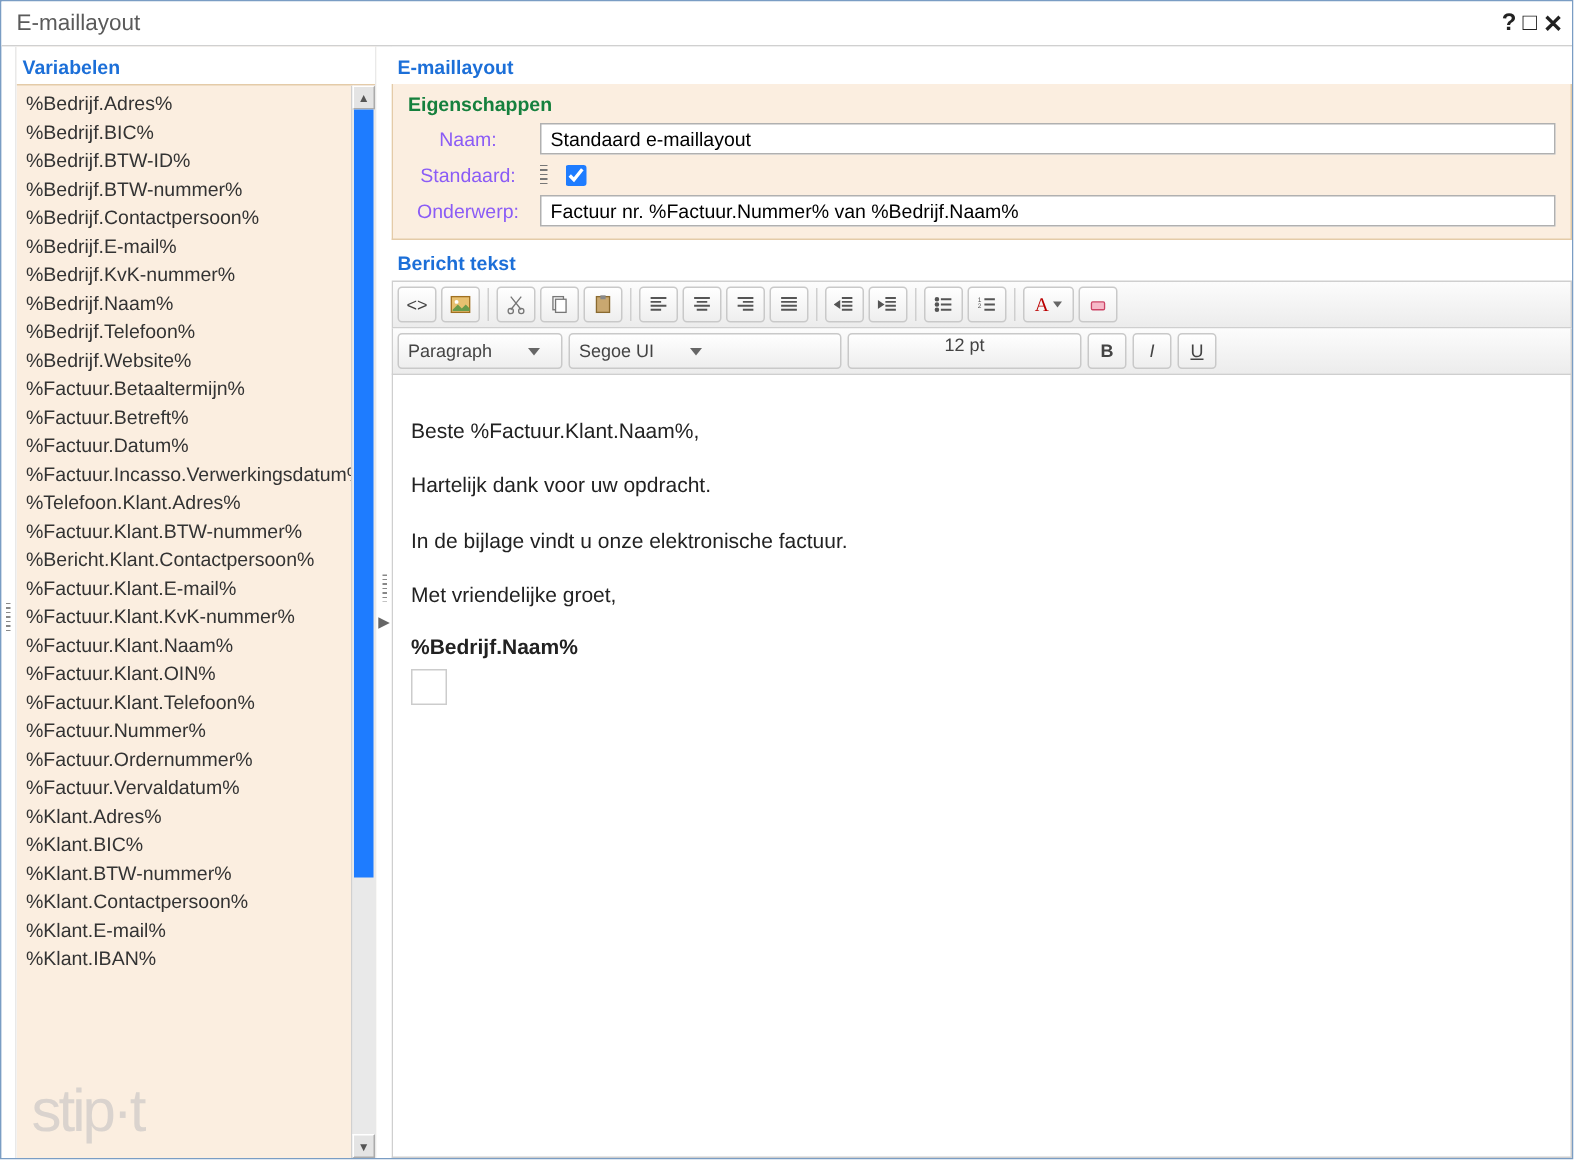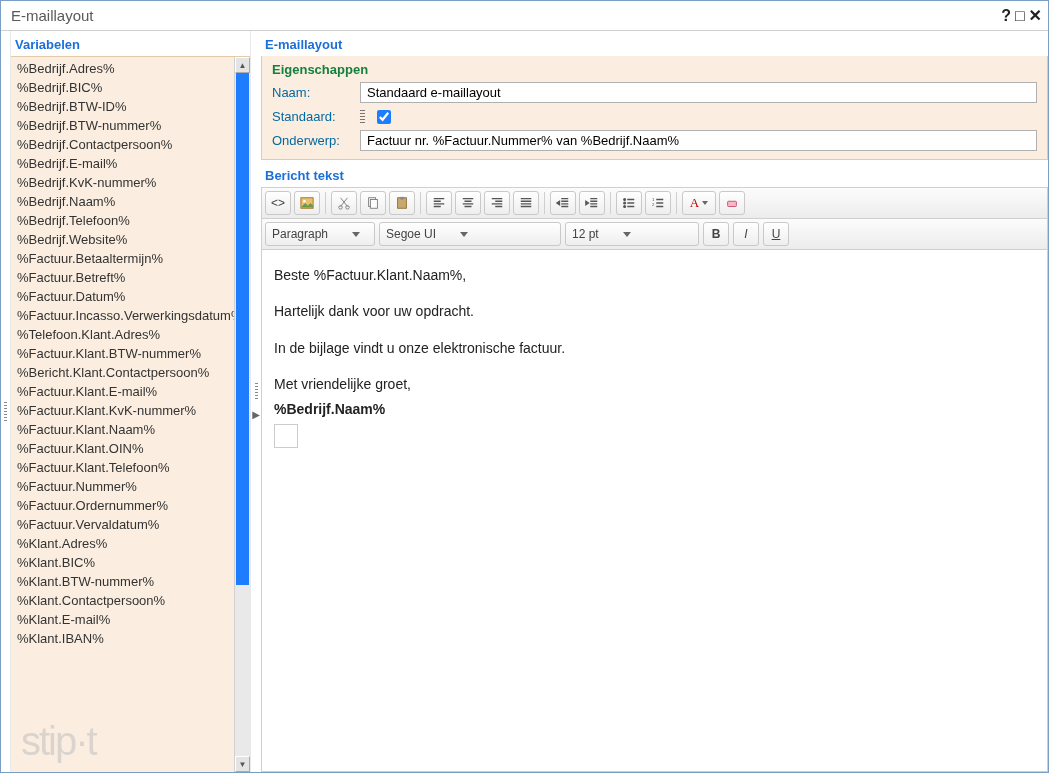--- a/index.html
+++ b/index.html
@@ -21,36 +21,36 @@
 .scrollbar .arrow { height: 16px; background: #e4e4e4; border: 1px outset #fff; font-size: 8px; display: flex; align-items: center; justify-content: center; color: #555; }
 .scrollbar .track { flex: 1; background: #e9e9e9; position: relative; }
 .scrollbar .thumb { position: absolute; left: 1px; right: 1px; top: 0; height: 75%; background: #1e7cff; }
 .splitter { width: 10px; background: #fff; display: flex; flex-direction: column; align-items: center; justify-content: center; gap: 8px; }
 .splitter .grip { width: 3px; height: 18px; background: repeating-linear-gradient(#888,#888 1px, transparent 1px, transparent 3px); }
 .splitter .chev { font-size: 10px; color: #666; }
 .right-panel { flex: 1; display: flex; flex-direction: column; background: #fff; overflow: hidden; }
 .props { background: #fbeee0; border: 1px solid #e4cba8; border-top: none; margin: 0; }
 .props .sub-title { color: #15803d; font-weight: 600; padding: 6px 10px 2px; font-size: 13px; }
 .props .row { display: flex; align-items: center; padding: 3px 10px; gap: 8px; }
-.props .label { width: 80px; text-align: left; color: #0369a1; font-size: 13px; }
+.props .label { width: 80px; text-align: center; color: #8b5cf6; font-size: 13px; }
 .props input[type="text"] { flex: 1; border: 1px solid #b0b0b0; padding: 2px 6px; font-size: 13px; font-family: inherit; background: #fff; }
 .props input[type="checkbox"] { width: 14px; height: 14px; accent-color: #1e7cff; }
 .std-grip { display: inline-block; width: 5px; height: 14px; margin-right: 4px; background: repeating-linear-gradient(#777,#777 1px, transparent 1px, transparent 3px); vertical-align: middle; }
 .section-title { color: #1c6fd8; font-weight: 600; padding: 8px 4px 4px; font-size: 13px; }
 .toolbar { background: linear-gradient(#fcfcfc,#ececec); border: 1px solid #cfcfcf; padding: 3px; display: flex; flex-wrap: wrap; gap: 3px; align-items: center; }
 .tbtn { width: 26px; height: 24px; border: 1px solid #c9c9c9; background: linear-gradient(#fff,#eee); border-radius: 3px; display: flex; align-items: center; justify-content: center; cursor: pointer; font-size: 12px; color: #444; }
 .tbtn svg { width: 14px; height: 14px; }
 .tsep { width: 1px; height: 22px; background: #cfcfcf; margin: 0 2px; }
 .tselect { height: 24px; border: 1px solid #c9c9c9; background: linear-gradient(#fff,#eee); border-radius: 3px; display: flex; align-items: center; padding: 0 6px; gap: 24px; cursor: pointer; font-size: 12px; color: #444; }
 .tselect .caret { border-left: 4px solid transparent; border-right: 4px solid transparent; border-top: 5px solid #666; }
 .toolbar-row2 { background: linear-gradient(#fcfcfc,#ececec); border: 1px solid #cfcfcf; border-top: none; padding: 3px; display: flex; gap: 4px; align-items: center; }
 .tbold { font-weight: bold; }
 .tital { font-style: italic; }
 .editor { flex: 1; border: 1px solid #cfcfcf; border-top: none; padding: 14px 12px; font-size: 14px; color: #222; line-height: 1.6; overflow: auto; background: #fff; }
-.editor p { margin-bottom: 14px; }
+.editor p { margin-bottom: 14px; margin-top: 12px; }
 .editor .sigimg { width: 24px; height: 24px; border: 1px solid #ccc; display: inline-block; }
 .watermark { position: absolute; bottom: 8px; left: 20px; font-size: 40px; color: rgba(100,120,140,0.22); font-weight: 300; letter-spacing: -2px; pointer-events: none; z-index: 5; }
 </style>
 </head>
 <body>
 
 <div class="window">
   <div class="titlebar">
     <span class="title">E-maillayout</span>
     <div class="title-controls">
@@ -228,21 +228,21 @@
 
       <div class="toolbar-row2">
         <div class="tselect" style="width:110px;">
           <span>Paragraph</span>
             <span class="caret"></span>
         </div>
         <div class="tselect" style="width:182px;">
           <span>Segoe UI</span>
             <span class="caret"></span>
         </div>
-        <div class="tselect" style="width:134px;">
+        <div class="tselect" style="width:156px;flex-direction:column;">
           <span>12 pt</span>
             <span class="caret"></span>
         </div>
         <div class="tbtn tbold">B</div>
         <div class="tbtn tital">I</div>
         <div class="tbtn" style="text-decoration:underline;">U</div>
       </div>
 
       <div class="editor">
         <p>Beste %Factuur.Klant.Naam%,</p>

